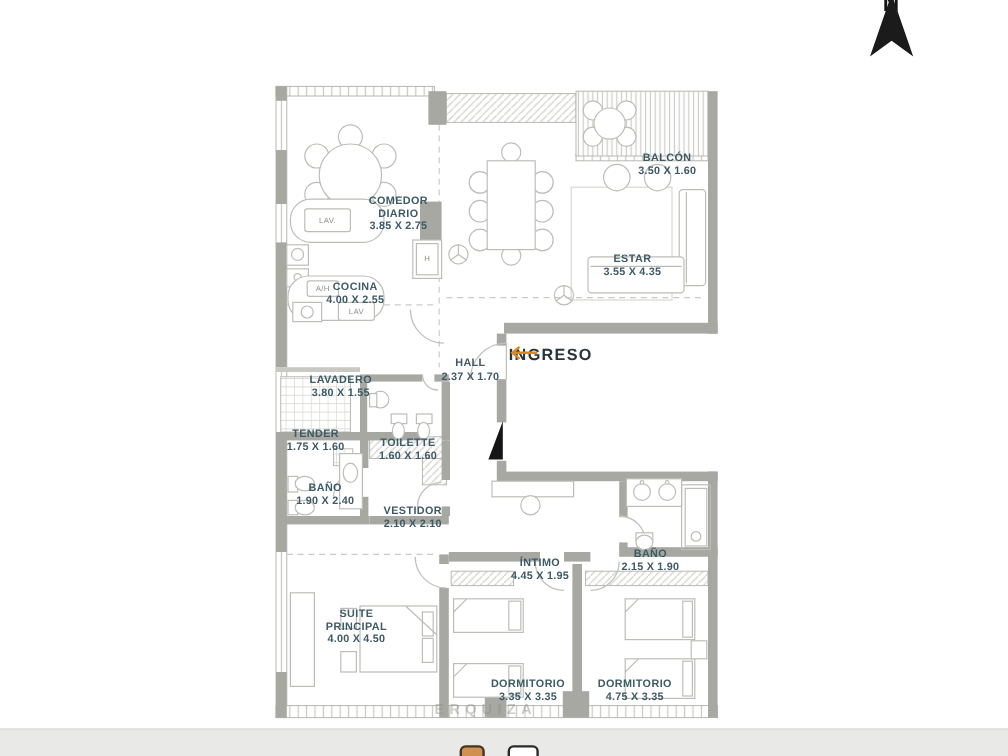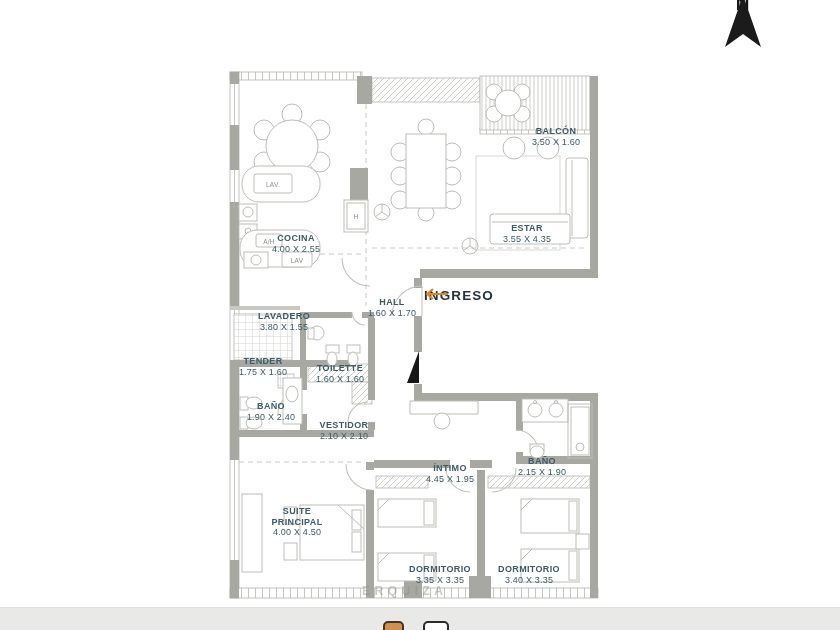--- a/index.html
+++ b/index.html
@@ -11,21 +11,21 @@
   #plan{position:absolute;left:0;top:0;width:840px;height:630px;}
   svg{position:absolute;left:0;top:0;}
 
   .room-label{
     position:absolute;transform:translate(-50%,-50%);
     display:flex;flex-direction:column;align-items:center;
     text-align:center;color:#3d5a66;font-size:9px;line-height:1.18;
     letter-spacing:.35px;pointer-events:none;white-space:normal;margin-top:30px;
   }
   .rname{font-weight:700;}
-  .rdims{font-weight:400;letter-spacing:.2px;text-align:center;}
+  .rdims{font-weight:700;letter-spacing:.2px;text-align:center;}
 
   .fixture-label{
     position:absolute;transform:translate(-50%,-50%);
     font-size:6.5px;color:#8e8e89;letter-spacing:.3px;font-weight:400;
   }
 
   #entry{
     position:absolute;left:424px;top:288px;display:flex;align-items:flex-end;gap:7px;
   }
   #entry .entry-text{
@@ -285,43 +285,47 @@
           <rect x="569" y="501" width="8" height="30"></rect>
         <line x1="521" y1="510" x2="532" y2="499"></line>
         <rect x="521" y="549" width="58" height="33"></rect>
           <rect x="569" y="551" width="8" height="29"></rect>
         <line x1="521" y1="560" x2="532" y2="549"></line>
         <rect x="576" y="534" width="13" height="15"></rect>
       </g>
     </g>
   </svg>
 
+  <div class="room-label" style="left:332px;top:148px;width:72px">
+    <span class="rname">COMEDOR DIARIO</span>
+    <span class="rdims">3.85 X 2.75</span>
+  </div>
   <div class="room-label" style="left:296px;top:214px;width:90px">
     <span class="rname">COCINA</span>
     <span class="rdims">4.00 X 2.55</span>
   </div>
   <div class="room-label" style="left:284px;top:292px;width:96px">
     <span class="rname">LAVADERO</span>
     <span class="rdims">3.80 X 1.55</span>
   </div>
   <div class="room-label" style="left:263px;top:337px;width:80px">
     <span class="rname">TENDER</span>
     <span class="rdims">1.75 X 1.60</span>
   </div>
-  <div class="room-label" style="left:527px;top:204px;width:90px">
+  <div class="room-label" style="left:527px;top:191px;width:90px">
     <span class="rname">ESTAR</span>
     <span class="rdims">3.55 X 4.35</span>
   </div>
   <div class="room-label" style="left:556px;top:107px;width:80px">
     <span class="rname">BALCÓN</span>
     <span class="rdims">3.50 X 1.60</span>
   </div>
   <div class="room-label" style="left:392px;top:278px;width:90px">
     <span class="rname">HALL</span>
-    <span class="rdims">1.60 X 1.70</span>
+    <span class="rdims">2.37 X 1.70</span>
   </div>
   <div class="room-label" style="left:340px;top:344px;width:90px">
     <span class="rname">TOILETTE</span>
     <span class="rdims">1.60 X 1.60</span>
   </div>
   <div class="room-label" style="left:271px;top:382px;width:80px">
     <span class="rname">BAÑO</span>
     <span class="rdims">1.90 X 2.40</span>
   </div>
   <div class="room-label" style="left:344px;top:401px;width:90px">
@@ -339,21 +343,21 @@
   <div class="room-label" style="left:297px;top:492px;width:72px">
     <span class="rname">SUITE PRINCIPAL</span>
     <span class="rdims">4.00 X 4.50</span>
   </div>
   <div class="room-label" style="left:440px;top:545px;width:100px">
     <span class="rname">DORMITORIO</span>
     <span class="rdims">3.35 X 3.35</span>
   </div>
   <div class="room-label" style="left:529px;top:545px;width:100px">
     <span class="rname">DORMITORIO</span>
-    <span class="rdims">3.40 X 3.35</span>
+    <span class="rdims">4.75 X 3.35</span>
   </div>
 
   <div class="fixture-label" style="left:273px;top:184px">LAV.</div>
   <div class="fixture-label" style="left:269px;top:241px">A/H</div>
   <div class="fixture-label" style="left:297px;top:260px">LAV</div>
   <div class="fixture-label" style="left:356px;top:216px">H</div>
 
   <div id="entry">
     <svg width="24" height="12" viewBox="0 0 24 12">
       <line x1="24" y1="6" x2="4" y2="6" stroke="#e0861f" stroke-width="2"></line>

